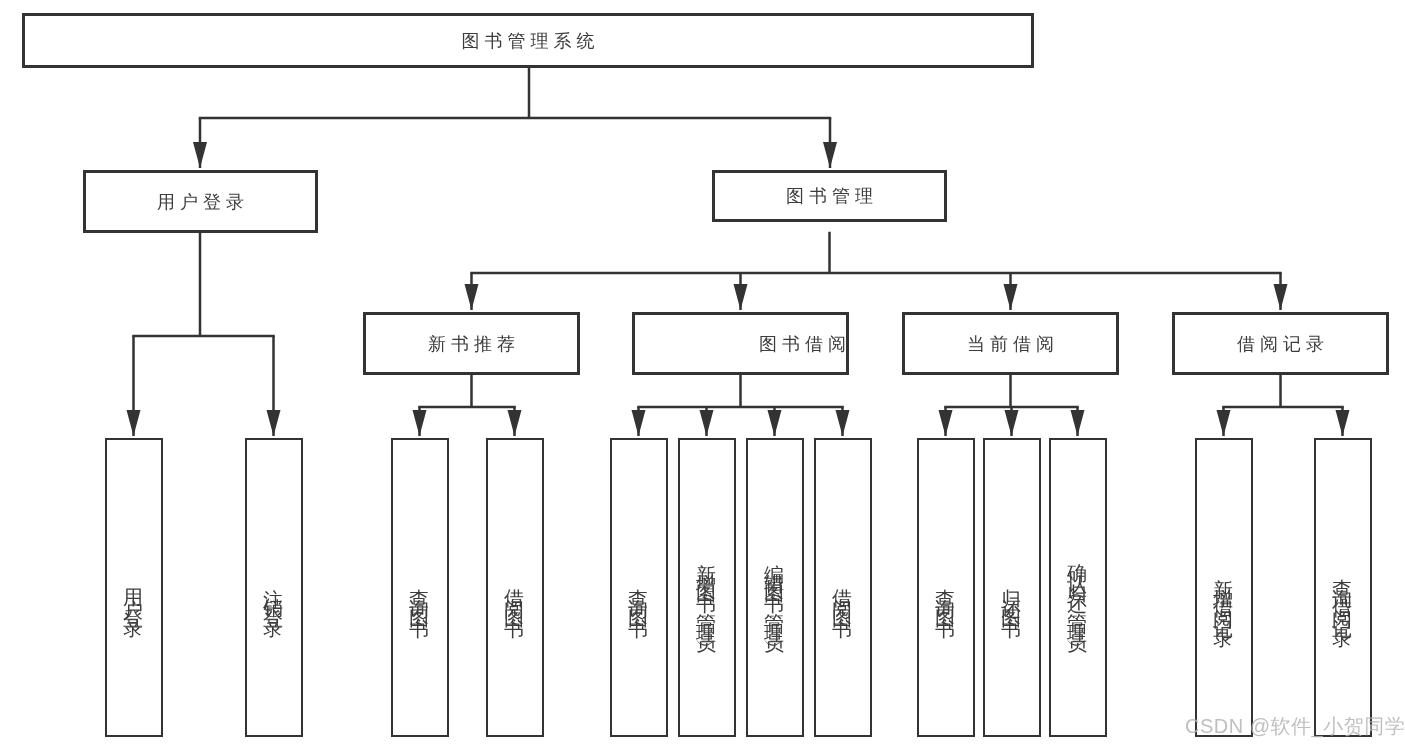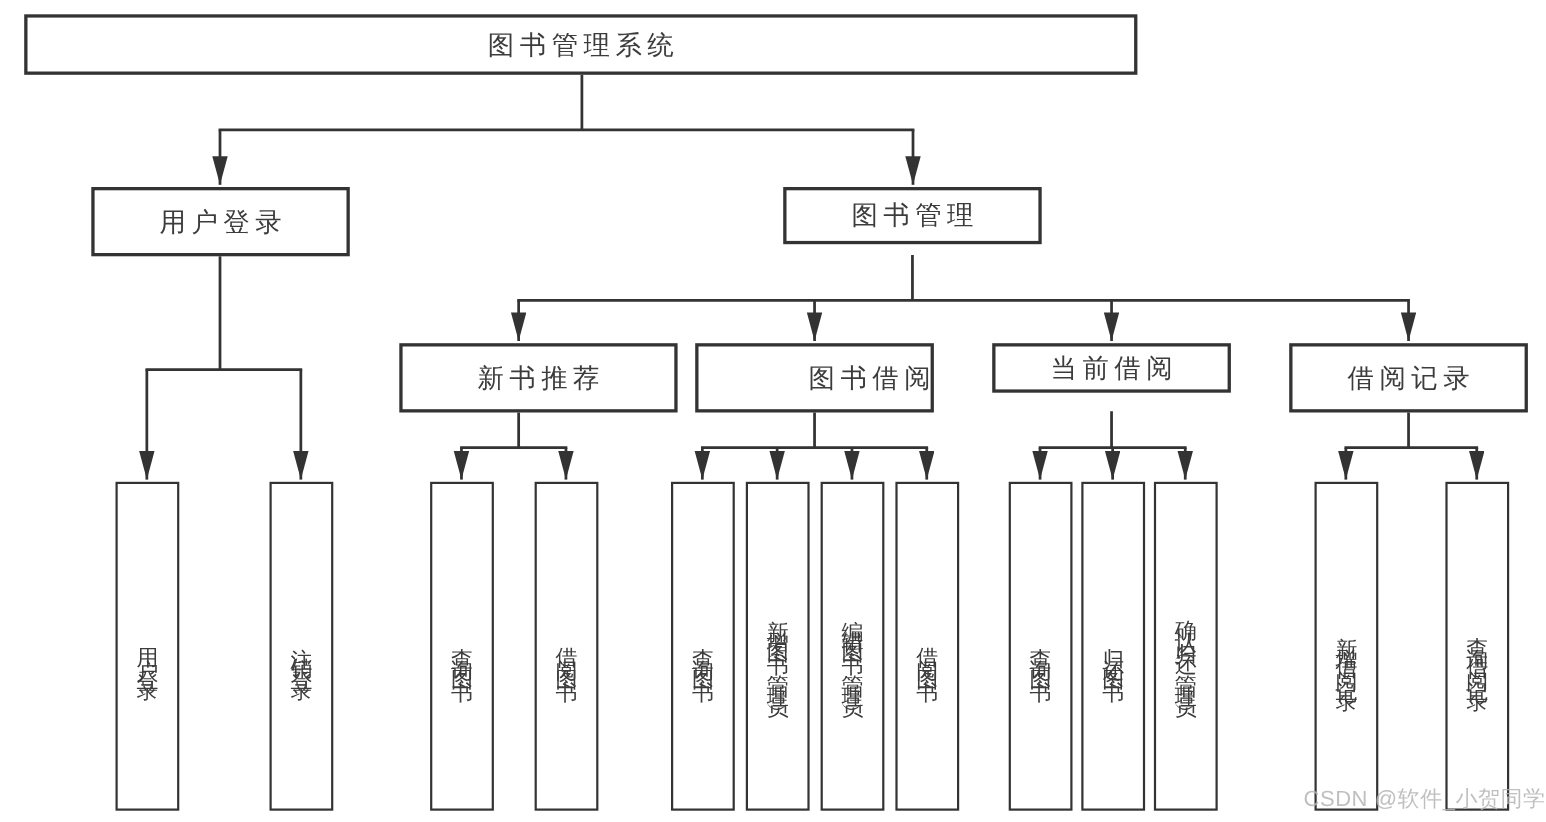--- a/index.html
+++ b/index.html
@@ -14,21 +14,21 @@
   .node{
     position:absolute;
     box-sizing:border-box;
     background:#ffffff;
     border:3px solid #333333;
     display:flex;align-items:center;justify-content:center;
     color:#3c3c3c;
     z-index:2;
   }
   .node .h-label{
-    font-size:24px;
+    font-size:18px;
     letter-spacing:5px;
     margin-right:-5px;
     white-space:nowrap;
   }
   .leaf{border-width:2.5px;}
   .leaf .v-label{
     writing-mode:vertical-rl;
     text-orientation:mixed;
     font-size:20px;
     letter-spacing:10px;
@@ -98,27 +98,27 @@
     <span class="h-label">图书管理系统</span>
   </div>
 
   <div class="node" style="left:83px;top:170px;width:235px;height:63px;">
     <span class="h-label">用户登录</span>
   </div>
   <div class="node" style="left:712px;top:170px;width:235px;height:52px;">
     <span class="h-label">图书管理</span>
   </div>
 
-  <div class="node" style="left:363px;top:312px;width:253px;height:63px;">
+  <div class="node" style="left:363px;top:312px;width:217px;height:63px;">
     <span class="h-label">新书推荐</span>
   </div>
   <div class="node" style="left:632px;top:312px;width:217px;height:63px;justify-content:flex-end;">
     <span class="h-label">图书借阅</span>
   </div>
-  <div class="node" style="left:902px;top:312px;width:217px;height:45px;">
+  <div class="node" style="left:902px;top:312px;width:217px;height:63px;">
     <span class="h-label">当前借阅</span>
   </div>
   <div class="node" style="left:1172px;top:312px;width:217px;height:63px;">
     <span class="h-label">借阅记录</span>
   </div>
 
   <div class="node leaf" style="left:104.5px;top:438px;width:58px;height:299px;">
     <span class="v-label">用户登录</span>
   </div>
   <div class="node leaf" style="left:244.5px;top:438px;width:58px;height:299px;">

